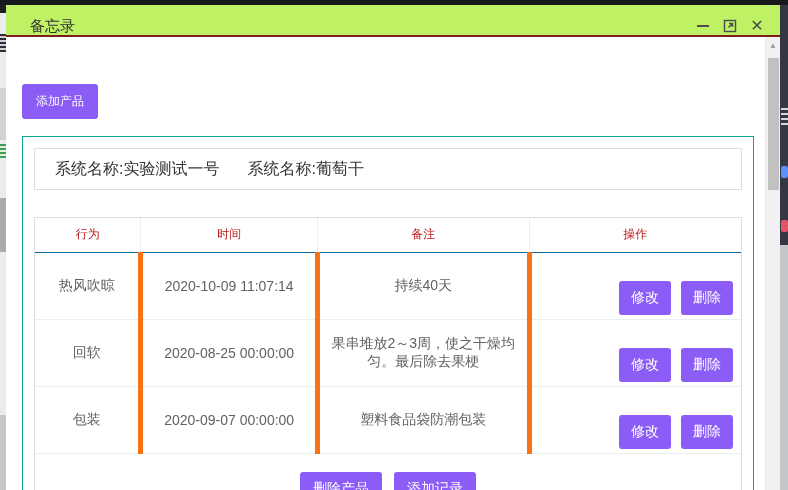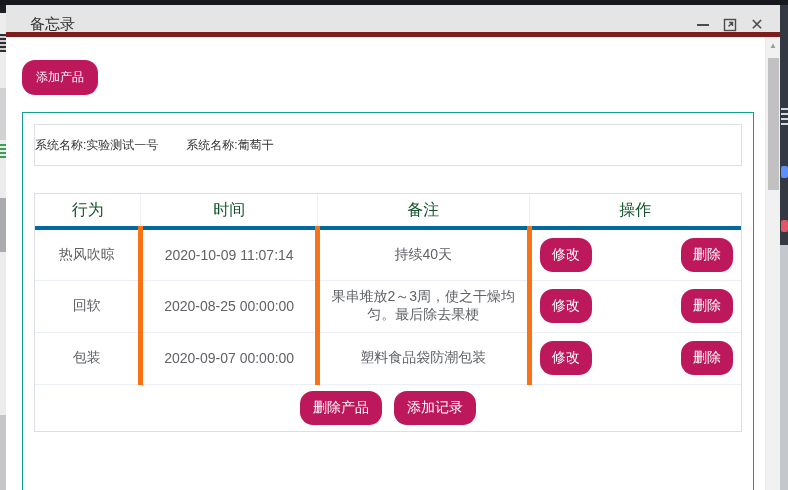--- a/index.html
+++ b/index.html
@@ -21,50 +21,50 @@
 
   .right-strip { position:absolute; right:0; top:0; width:8px; height:490px; background:#c4c7cc; z-index:5; }
   .rs-dark { position:absolute; left:0; top:0; width:8px; height:245px; background:#343843; }
   .rs-frag { position:absolute; left:1px; width:7px; }
   .rs-lines { top:108px; height:20px; background:repeating-linear-gradient(#d5d8de 0 2px,#343843 2px 5px); }
   .rs-blue { top:166px; height:12px; background:#5b8ff9; border-radius:2px; }
   .rs-red { top:220px; height:12px; background:#e05667; border-radius:2px; }
 
   
   .dialog { position:absolute; left:6px; top:5px; width:774px; height:485px; background:#fff; z-index:4; }
-  .dialog-header { position:relative; height:32px; background:#e5e5e5; border-bottom:5px solid #7f1d1d;
+  .dialog-header { position:relative; height:32px; background:#bef264; border-bottom:2px solid #7f1d1d;
                    display:flex; align-items:center; padding:12px 14px 0 24px; }
   .dialog-title { font-size:15px; color:#303133; }
   .win-controls { margin-left:auto; display:flex; align-items:center; gap:9px; }
   .win-btn { width:18px; height:18px; display:flex; align-items:center; justify-content:center;
              color:#4c4c4c; cursor:pointer; font-size:15px; line-height:1; }
   .minus-bar { width:12px; height:2px; background:#4c4c4c; }
   .close-glyph { font-size:16px; color:#4c4c4c; }
 
   .dialog-body { padding:23px 26px 0 16px; }
 
-  .btn { display:inline-block; background:#be185d; color:#fff; border:none; border-radius:13px;
-         cursor:pointer; text-align:center; font-family:inherit; }
+  .btn { display:inline-block; background:#8b5cf6; color:#fff; border:none; border-radius:3px;
+         cursor:pointer; text-align:center; font-family:inherit;margin-top:24px; }
   .btn-add-product { font-size:12px; padding:9px 14px; }
 
   .panel { margin-top:17px; border:1px solid #14a091; padding:11px; height:382px; }
 
   .info-box { border:1px solid #dcdfe6; height:42px; display:flex; align-items:center;
-              font-size:12px; color:#333; }
+              padding-left:20px; font-size:16px; color:#333; }
   .info-box .sep { display:inline-block; width:28px; }
 
   .records-box { margin-top:27px; border:1px solid #dcdfe6; }
   table.records { width:100%; border-collapse:collapse; table-layout:fixed; }
-  table.records th { height:34px; font-weight:normal; font-size:16px; color:#14532d;
-                     border-bottom:4px solid #0369a1; border-right:1px solid #ebeef5; text-align:center; }
+  table.records th { height:34px; font-weight:normal; font-size:12px; color:#b91c1c;
+                     border-bottom:1px solid #0369a1; border-right:1px solid #ebeef5; text-align:center; }
   table.records th:last-child, table.records td:last-child { border-right:none; }
   table.records td { height:52px; font-size:14px; color:#606266; text-align:center;
                      border-bottom:1px solid #ebeef5; border-right:5px solid #f97316; padding:4px 8px; }
   .col-action { width:15%; } .col-time { width:25%; } .col-note { width:30%; } .col-op { width:30%; }
-  .op-cell { display:flex; align-items:center; justify-content:space-between; gap:10px; }
+  .op-cell { display:flex; align-items:center; justify-content:flex-end; gap:10px; }
   .btn-row { font-size:14px; padding:8px 12px; }
 
   .records-footer { height:46px; display:flex; align-items:center; justify-content:center; gap:12px; }
   .btn-footer { font-size:14px; padding:8px 13px; }
 
   
   .scrollbar { position:absolute; right:8px; top:37px; width:15px; height:453px; background:#f1f1f1;
                border-left:1px solid #eaeaea; z-index:7; }
   .scroll-up { height:17px; display:flex; align-items:center; justify-content:center;
                font-size:8px; color:#9b9b9b; cursor:pointer; }

